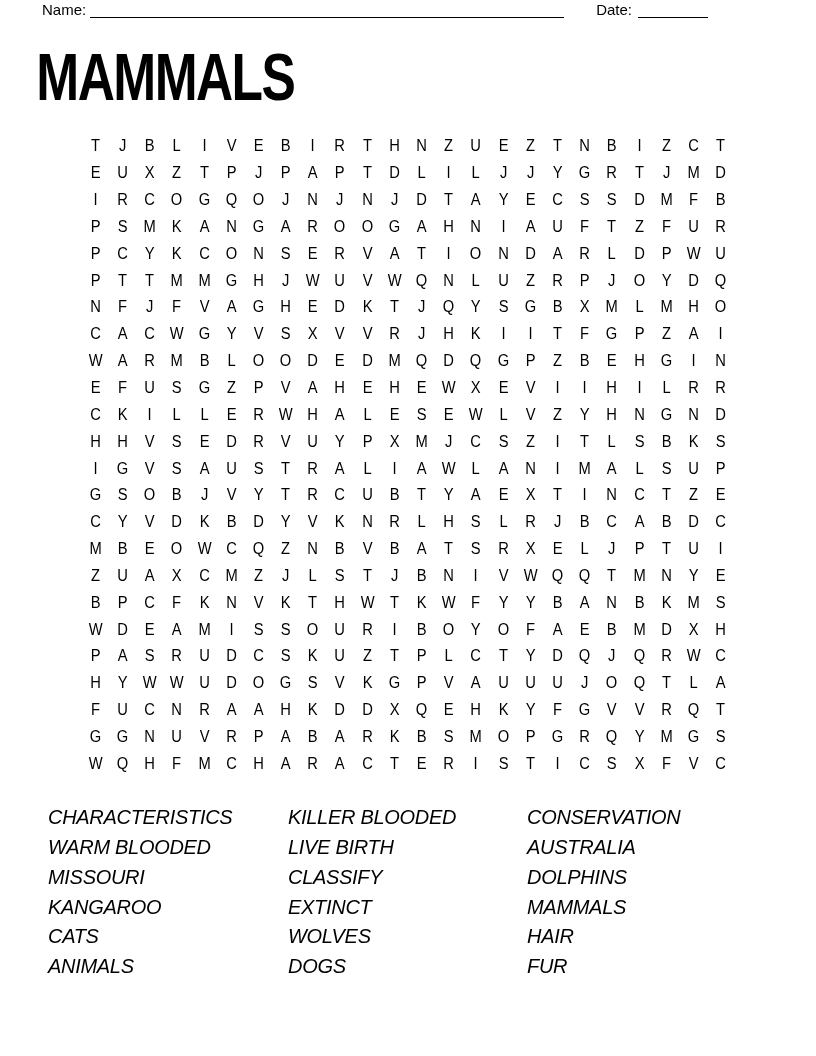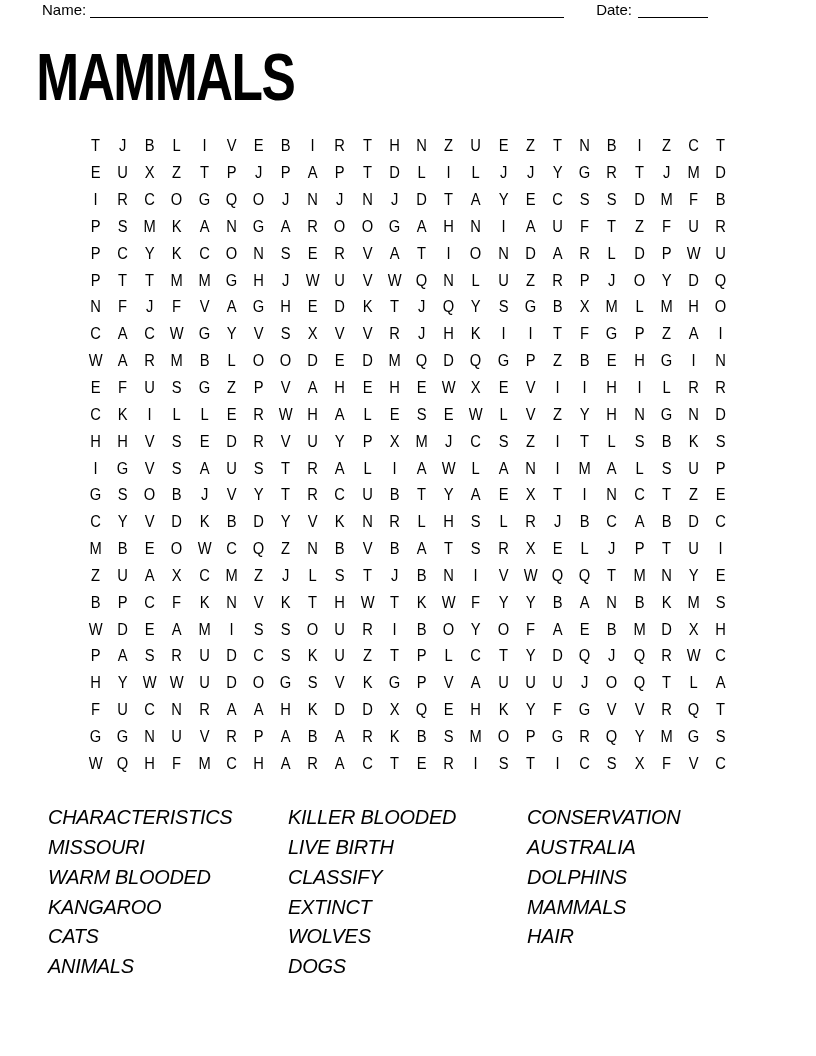--- a/index.html
+++ b/index.html
@@ -674,34 +674,35 @@
     <div class="cell">S</div>
     <div class="cell">X</div>
     <div class="cell">F</div>
     <div class="cell">V</div>
     <div class="cell">C</div>
   </div>
 
 <div class="word-list">
     <div class="word-col word-col-1">
       <div class="word-item">CHARACTERISTICS</div>
+      <div class="word-item">WARM BLOODED</div>
       <div class="word-item">MISSOURI</div>
-      <div class="word-item">WARM BLOODED</div>
       <div class="word-item">KANGAROO</div>
       <div class="word-item">CATS</div>
       <div class="word-item">ANIMALS</div>
     </div>
     <div class="word-col word-col-2">
       <div class="word-item">KILLER BLOODED</div>
       <div class="word-item">LIVE BIRTH</div>
       <div class="word-item">CLASSIFY</div>
       <div class="word-item">EXTINCT</div>
       <div class="word-item">WOLVES</div>
       <div class="word-item">DOGS</div>
     </div>
     <div class="word-col word-col-3">
       <div class="word-item">CONSERVATION</div>
       <div class="word-item">AUSTRALIA</div>
       <div class="word-item">DOLPHINS</div>
       <div class="word-item">MAMMALS</div>
       <div class="word-item">HAIR</div>
+      <div class="word-item">FUR</div>
     </div>
   </div>
 
 </body></html>

